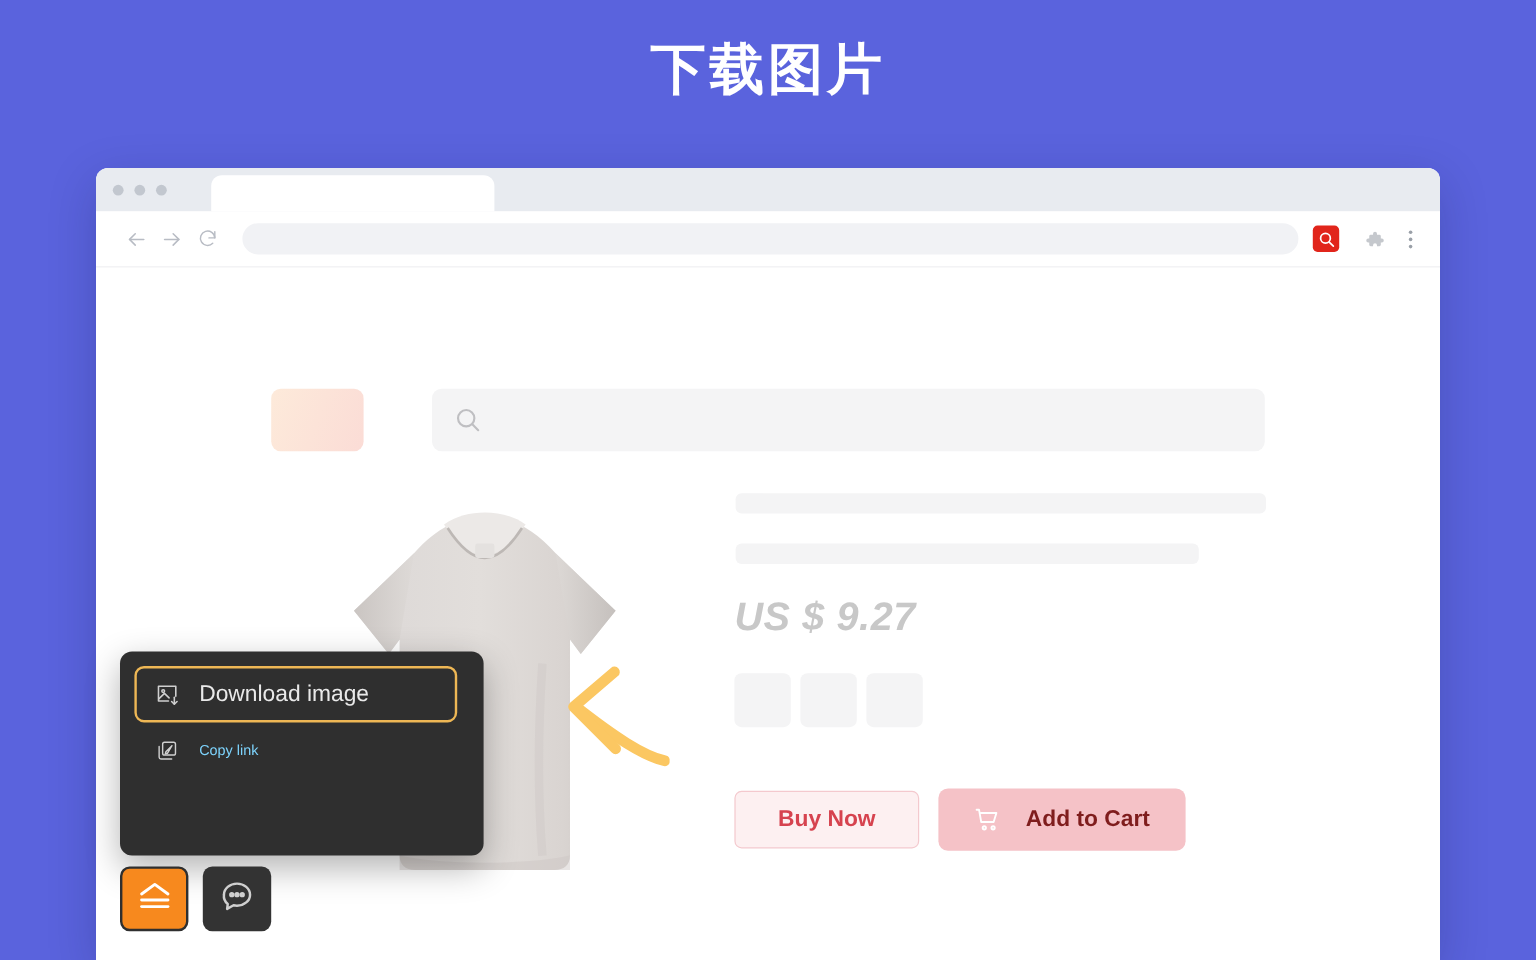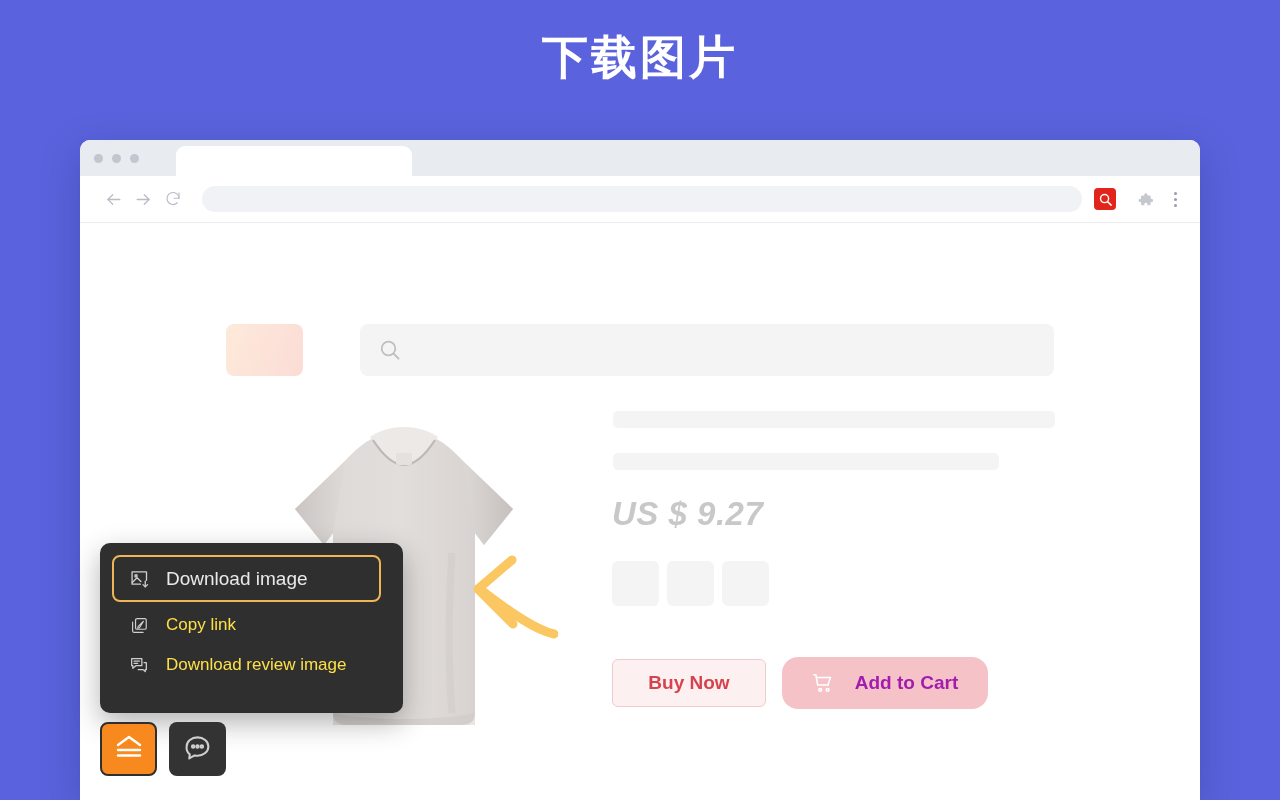--- a/index.html
+++ b/index.html
@@ -244,23 +244,23 @@
     font-size: 19px;
     font-weight: 700;
     display: flex;
     align-items: center;
     justify-content: center;
     text-align: right;
   }
   .btn-add-cart {
     width: 206px;
     height: 52px;
-    border-radius: 16px;
+    border-radius: 8px;
     background: #f5c2c7;
-    color: #a21caf;
+    color: #7f1d1d;
     font-size: 19px;
     font-weight: 700;
     display: flex;
     align-items: center;
     justify-content: center;
     gap: 21px;
   }
   .btn-add-cart .cart-ico { display: flex; align-items: center; }
 
   
@@ -275,22 +275,22 @@
     padding: 12px 22px 0 12px;
     box-shadow: 0 10px 28px rgba(0,0,0,0.30);
     z-index: 30;
   }
   .menu-item {
     display: flex;
     align-items: center;
     height: 40px;
     padding-left: 16px;
     gap: 16px;
-    color: #fde047;
-    font-size: 17px;
+    color: #7dd3fc;
+    font-size: 12px;
     border-radius: 8px;
   }
   .menu-item.highlight {
     border: 2px solid #eeb755;
     height: 47px;
     padding-left: 14px;
     font-size: 19px;
     color: #e9e9e9;
     margin-bottom: 3px;
   }
@@ -510,31 +510,20 @@
     <span class="m-ico">
       <svg width="19" height="19" viewBox="0 0 24 24" fill="none" stroke="currentColor" stroke-width="1.5" stroke-linecap="round" stroke-linejoin="round">
         <rect x="7" y="3.2" width="13.5" height="13.5" rx="2"></rect>
         <path d="M16.8 6.8 L10.4 13.2 L9.8 15.4 L12 14.8 Z"></path>
         <path d="M16.5 20.8H5.2A1.9 1.9 0 0 1 3.3 19V7.6"></path>
       </svg>
     </span>
     <span>Copy link</span>
   </div>
 
-  <div class="menu-item">
-    <span class="m-ico">
-      <svg width="20" height="20" viewBox="0 0 24 24" fill="none" stroke="currentColor" stroke-width="1.5" stroke-linecap="round" stroke-linejoin="round">
-        <path d="M3.2 4.2h12.2v8.6H8.2L4.6 16V12.8H3.2z"></path>
-        <line x1="6" y1="7.3" x2="12.6" y2="7.3"></line>
-        <line x1="6" y1="10" x2="10.4" y2="10"></line>
-        <path d="M18 9.2h2.8v8.3h-1.3V20l-2.6-2.5H11"></path>
-      </svg>
-    </span>
-    <span>Download review image</span>
-  </div>
 </div>
 
 <div class="fab-row">
   <div class="fab fab-upload">
     <span>
       <svg width="30" height="26" viewBox="0 0 30 26" fill="none" stroke="#ffffff" stroke-width="2.4" stroke-linecap="round" stroke-linejoin="round">
         <polyline points="4,11 15,3 26,11"></polyline>
         <line x1="4" y1="16" x2="26" y2="16"></line>
         <line x1="4" y1="21.5" x2="26" y2="21.5"></line>
       </svg>

